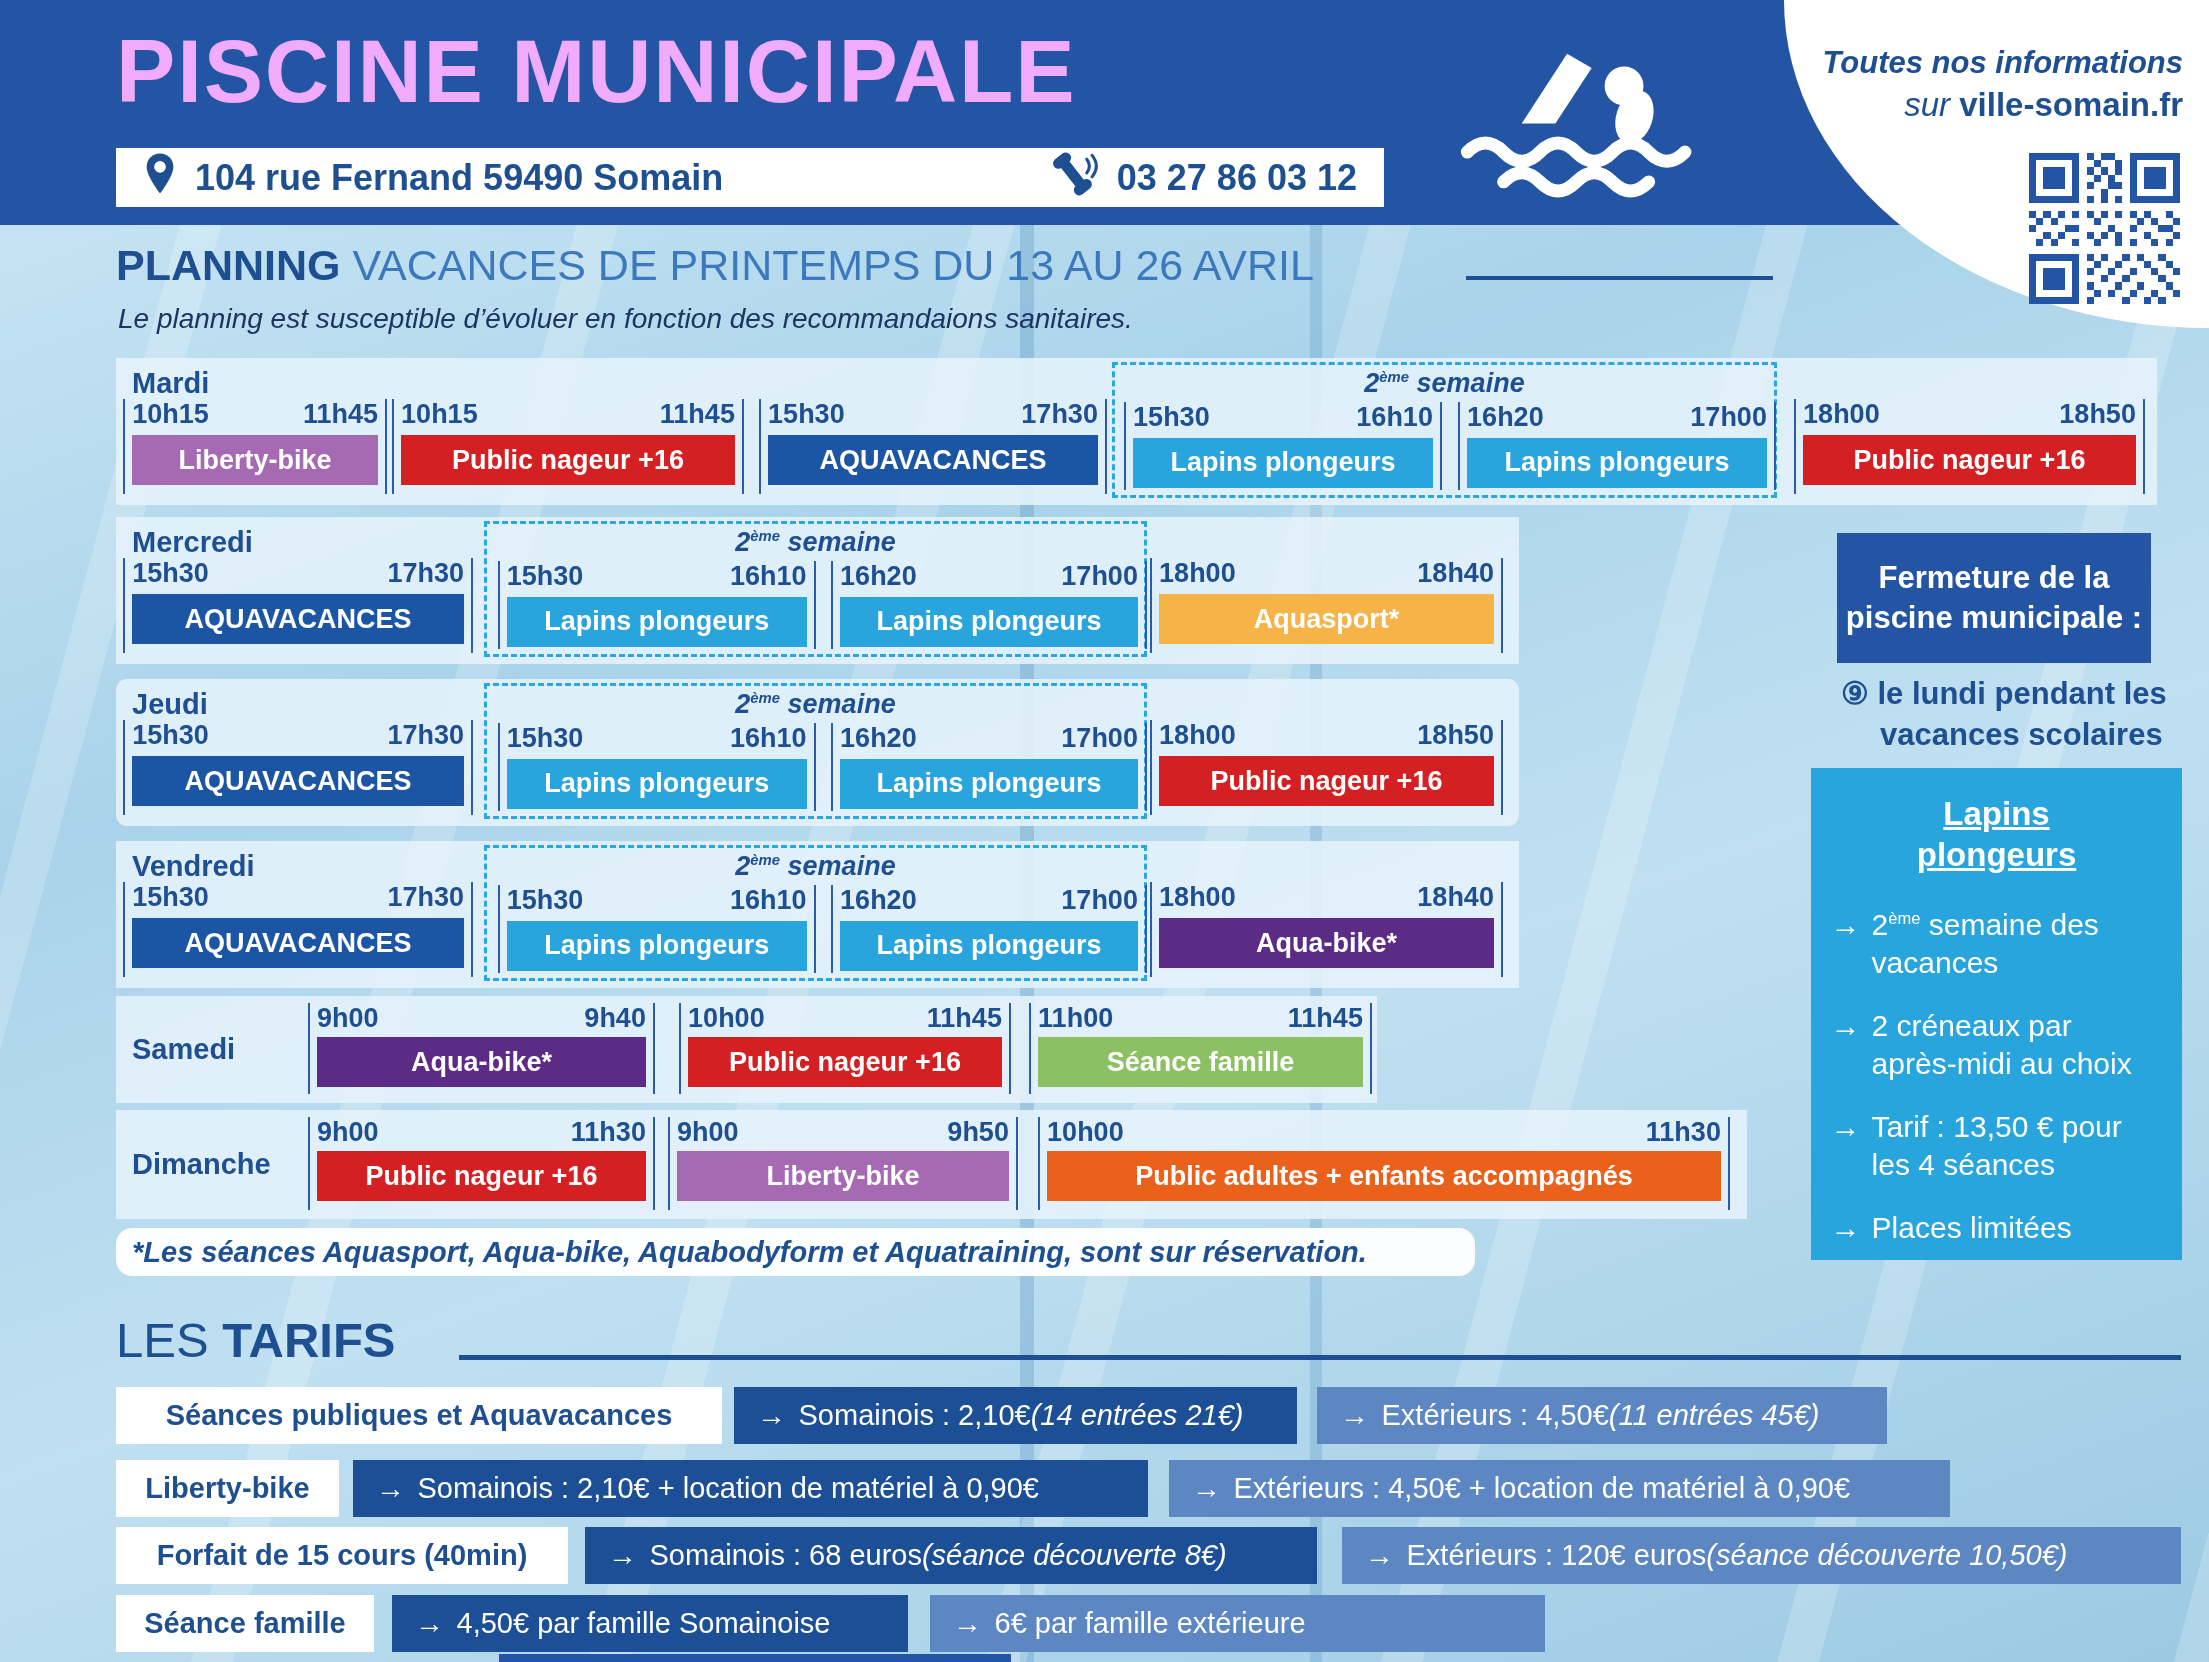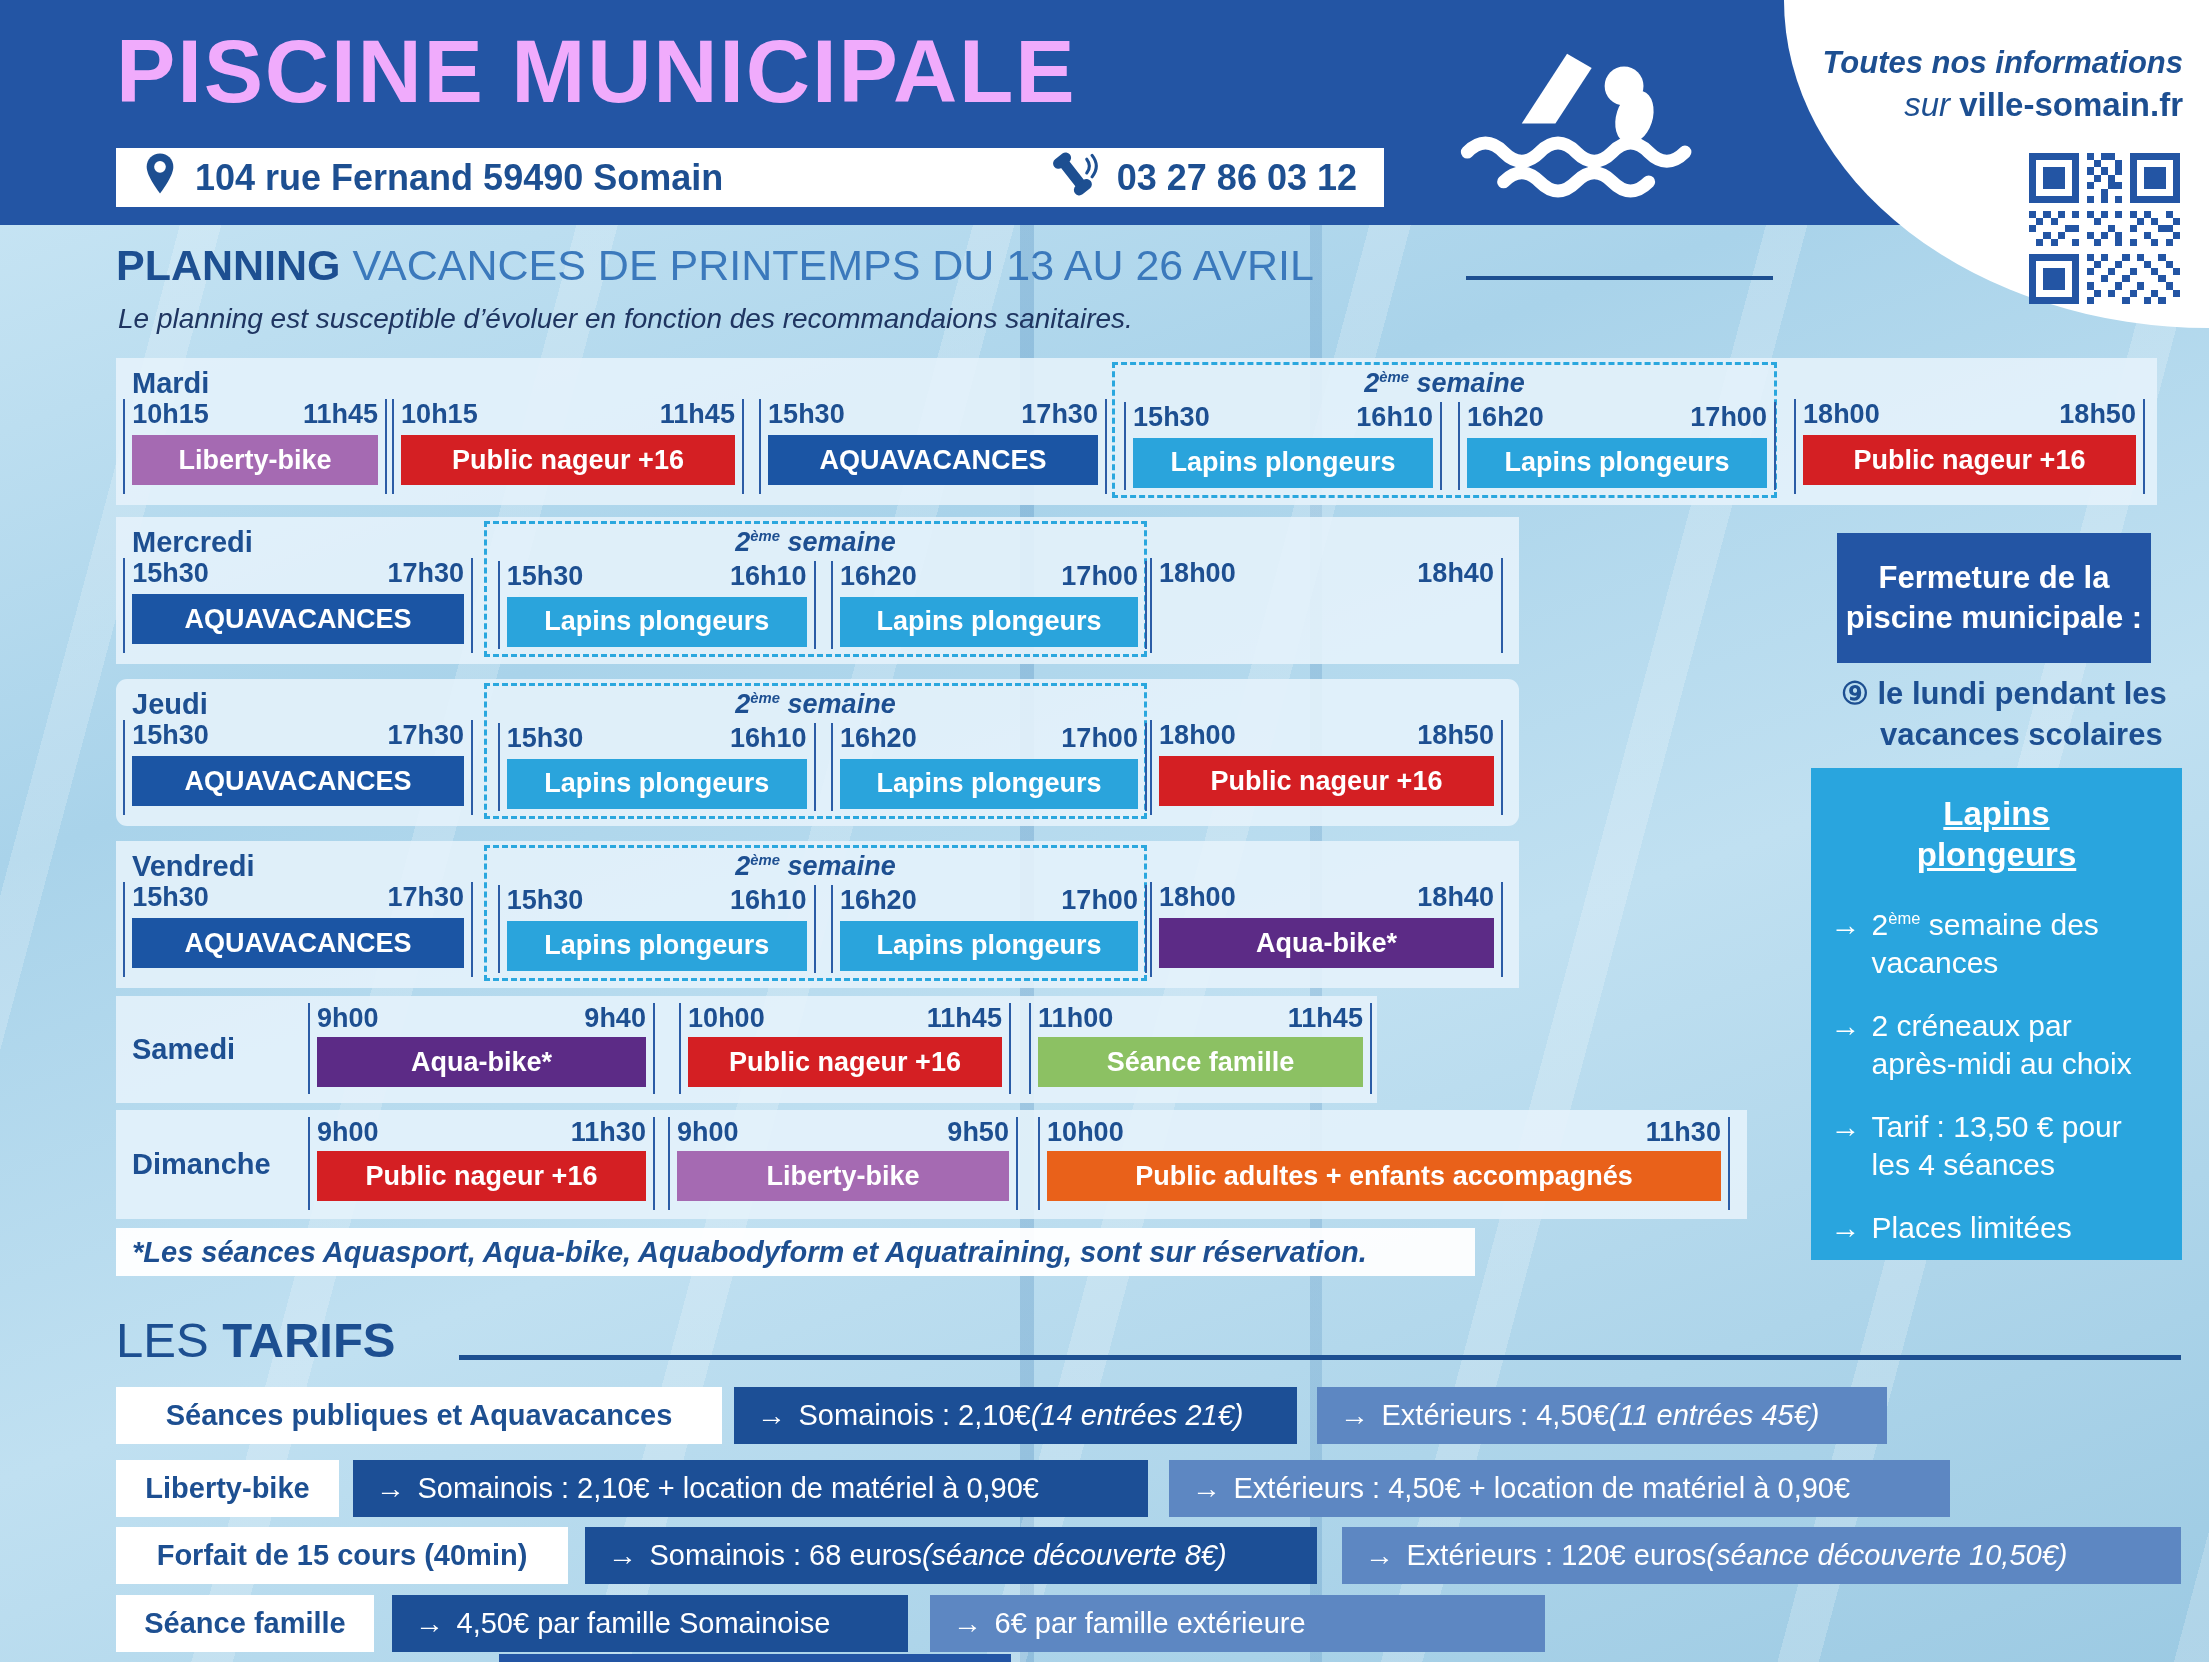--- a/index.html
+++ b/index.html
@@ -44,21 +44,21 @@
   sup{font-size:55%;}
   
   .closure-box{position:absolute;left:1837px;top:533px;width:314px;height:130px;background:#2355a4;color:#fff;font-size:31px;font-weight:bold;display:flex;flex-direction:column;align-items:center;justify-content:center;line-height:1.3;text-align:center;}
   .closure-note{position:absolute;left:1841px;top:674px;width:339px;font-size:31px;font-weight:bold;color:#1d4f91;line-height:1.32;padding-left:39px;text-indent:-39px;box-sizing:border-box;}
   .lapins-box{position:absolute;left:1811px;top:768px;width:371px;height:492px;background:#29a5de;color:#fff;padding:25px 19.6px;box-sizing:border-box;}
   .lapins-title{text-align:center;font-size:33px;font-weight:800;line-height:1.25;margin-bottom:30px;text-decoration:underline;}
   .lapins-bullet{display:flex;font-size:30px;line-height:1.27;margin-bottom:25px;}
   .lb-arrow{width:41px;flex:none;font-weight:bold;}
   .lb-text{flex:1;}
   
-  .footnote{position:absolute;left:116px;top:1228px;width:1359px;height:48px;background:rgba(255,255,255,0.95);display:flex;align-items:center;padding-left:16px;box-sizing:border-box;font-size:29px;font-style:italic;font-weight:600;color:#1d4f91;}
+  .footnote{position:absolute;left:116px;top:1228px;width:1359px;height:48px;background:rgba(255,255,255,0.95);display:flex;align-items:center;padding-left:16px;box-sizing:border-box;font-size:29px;font-style:italic;font-weight:600;color:#1d4f91;border-radius:16px;}
   
   .tarifs-title{position:absolute;left:116px;top:1312px;font-size:49px;color:#1d4f91;}
   .tarifs-title .l{font-weight:400;}
   .tarifs-title .b{font-weight:800;}
   .tarifs-line{position:absolute;left:459px;top:1355px;width:1722px;height:4.5px;background:#1d4f91;}
   .tbox{position:absolute;height:57px;display:flex;align-items:center;box-sizing:border-box;font-size:29px;white-space:nowrap;}
   .t-label{background:#fff;color:#1d4f91;font-weight:bold;justify-content:center;}
   .t-som{background:#1c4f96;color:#fff;padding-left:23px;}
   .t-ext{background:#5d87c2;color:#fff;padding-left:23px;}
   .t-arrow{font-weight:bold;margin-right:12.5px;}
@@ -291,20 +291,21 @@
             <span>17h00</span>
           </div>
         <div class="bar" style="background: rgb(42, 164, 220);">Lapins plongeurs</div>
       </div>
     </div>
     <div class="slot" style="left:1034px;width:349px;">
       <div class="times">
           <span>18h00</span>
           <span>18h40</span>
         </div>
+      <div class="bar" style="background: rgb(245, 179, 72);">Aquasport*</div>
     </div>
   </div>
 
   <div class="row row-day" style="top:679px;width:1403px;height:147px;border-radius:11px;">
     <div class="day">Jeudi</div>
     <div class="slot" style="left:7.1px;width:346px;">
       <div class="times">
           <span>15h30</span>
           <span>17h30</span>
         </div>

